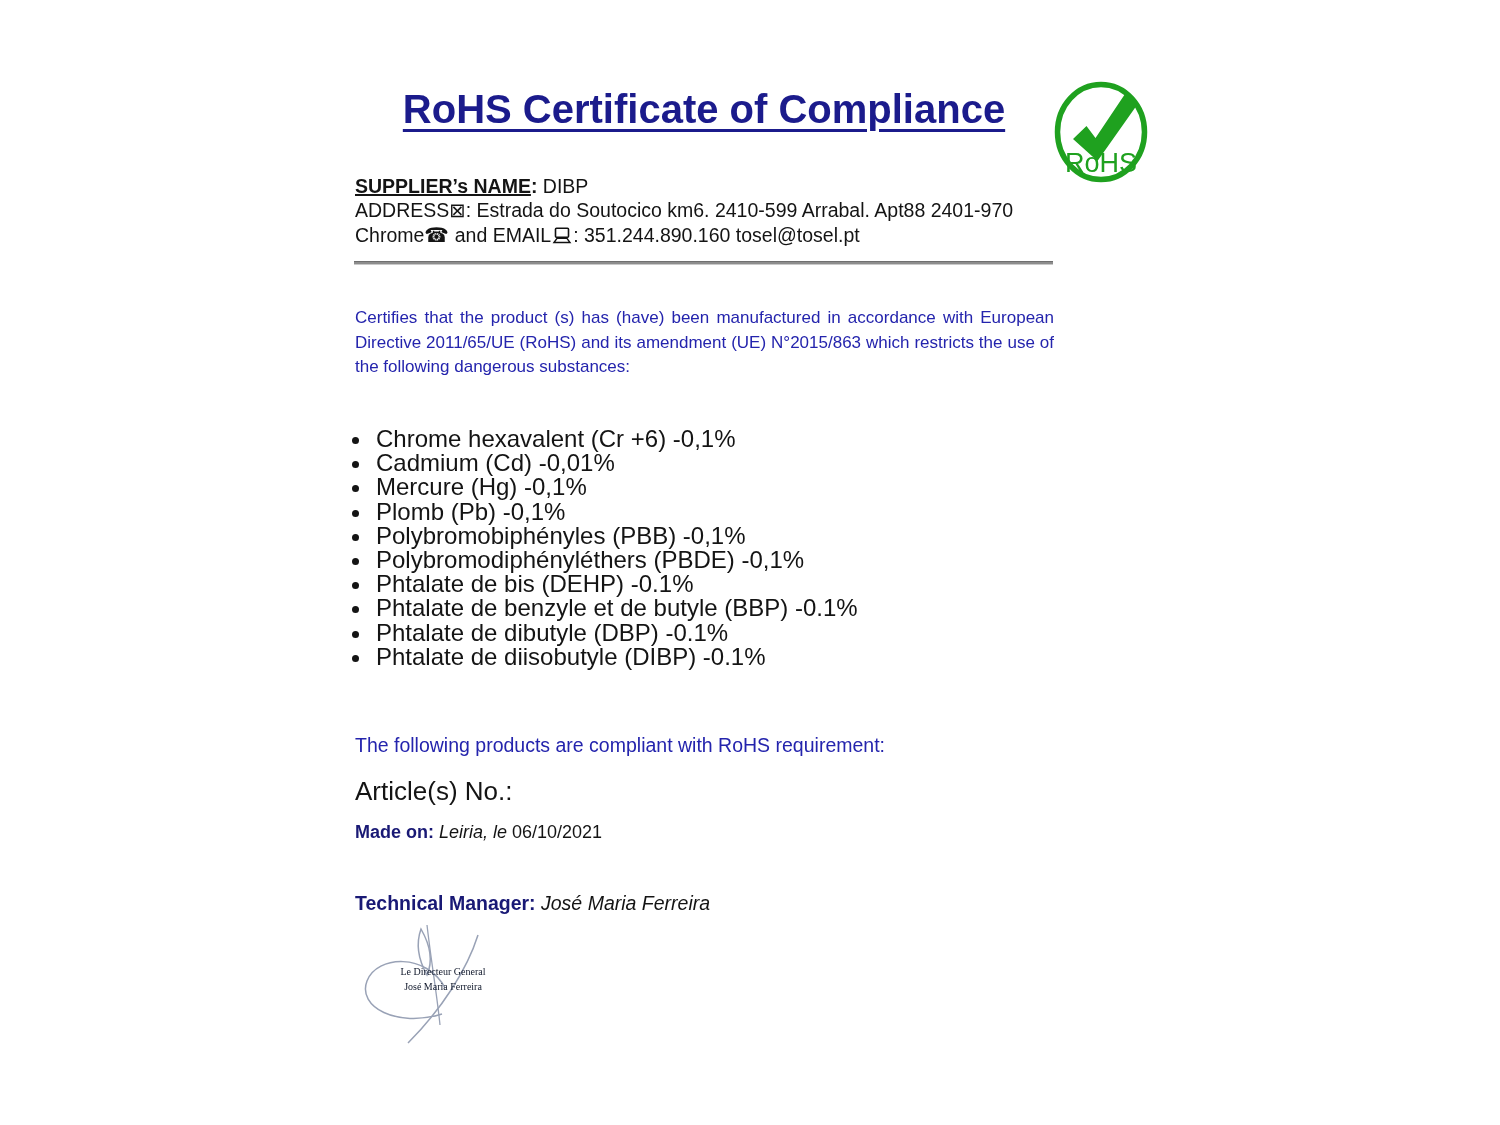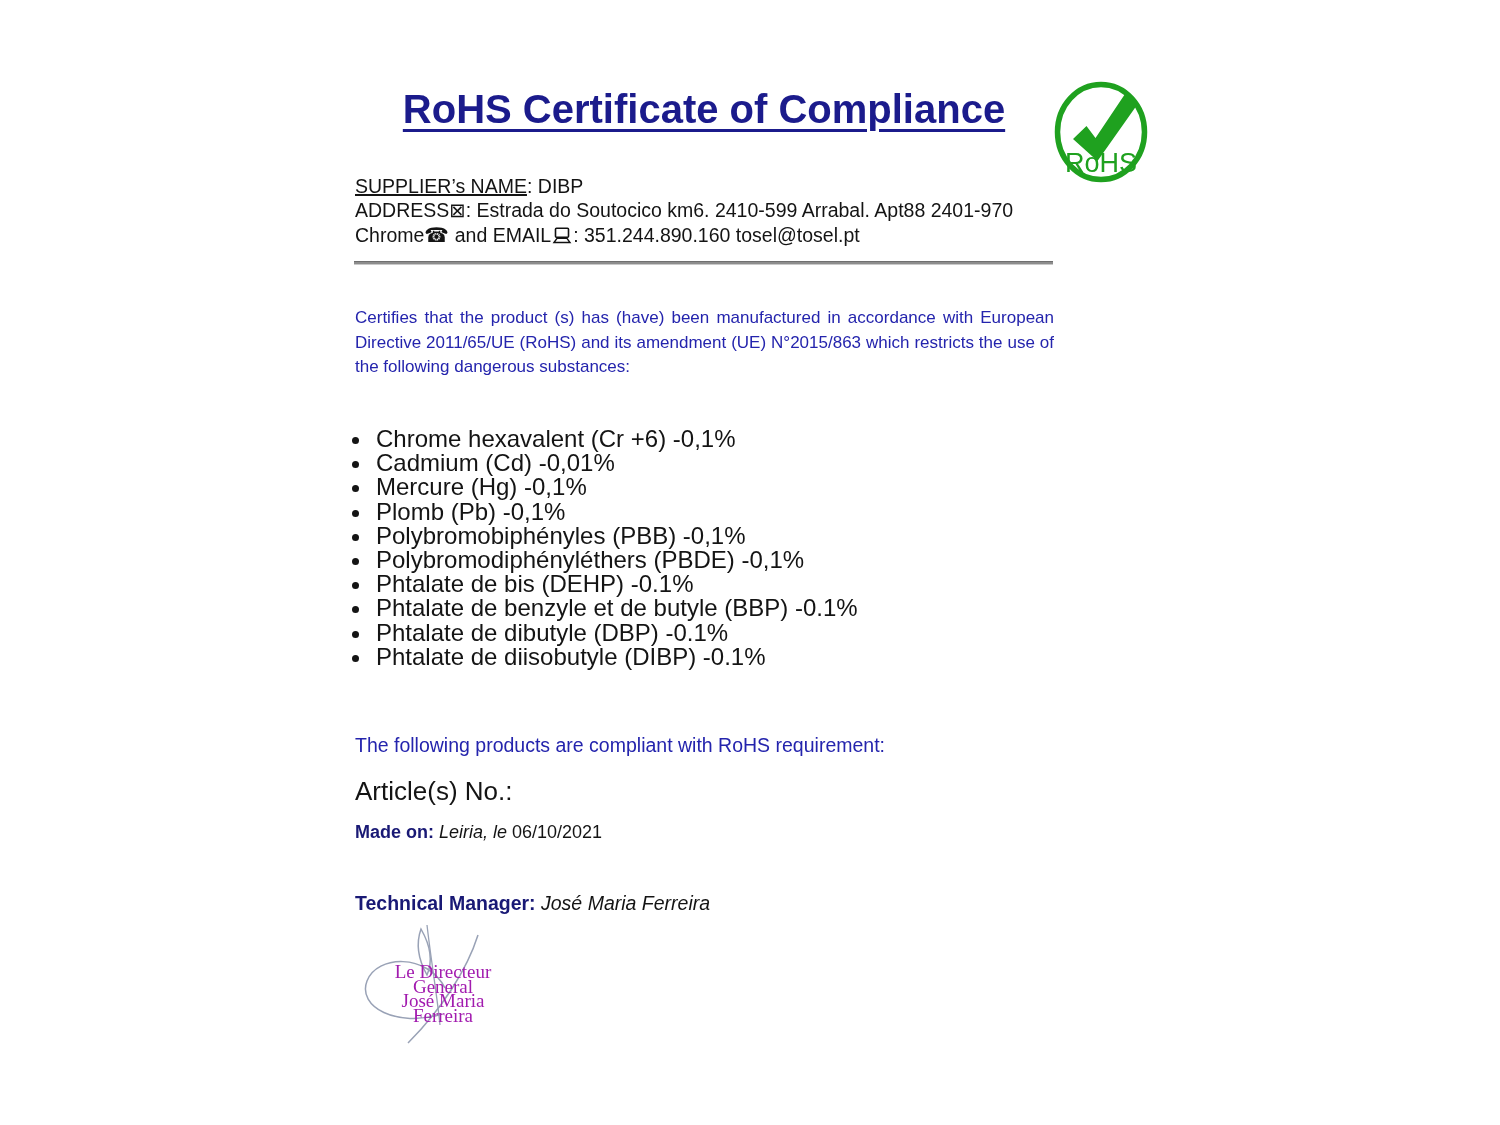--- a/index.html
+++ b/index.html
@@ -13,21 +13,21 @@
     position:absolute; left:355px; top:86px; width:698px;
     text-align:center; line-height:46px;
   }
   .title-wrap span {
     font-size:40px; font-weight:700; color:#1b1b8c;
     text-decoration:underline; text-decoration-thickness:3px; text-underline-offset:6px;
   }
   .logo { position:absolute; left:1052px; top:80px; width:98px; height:104px; }
 
   .supplier { position:absolute; left:355px; top:174px; font-size:19.5px; line-height:24px; color:#141414; }
-  .b { font-weight:400; }
+  .b { font-weight:700; }
   .u { text-decoration:underline; text-decoration-thickness:2px; }
   .glyph { font-family:"DejaVu Sans",sans-serif; }
   .computer-svg { vertical-align:-2px; margin:0 1px; }
   .phone-glyph { font-size:20px; }
 
   .rule {
     position:absolute; left:354px; top:261px; width:699px; height:4px;
     background:#8d8d8d; border-top:1px solid #6f6f6f; border-bottom:1px solid #c9c9c9;
   }
 
@@ -47,22 +47,22 @@
 
   .madeon  { position:absolute; left:355px; top:822px; font-size:18px; color:#141414; }
   .manager { position:absolute; left:355px; top:892px; font-size:19.5px; color:#141414; }
   .label-navy { color:#191975; font-weight:700; }
   .i { font-style:italic; }
 
   .signature { position:absolute; left:345px; top:915px; width:180px; height:140px; }
   .sig-svg { position:absolute; left:0; top:0; }
   .sig-text {
     position:absolute; left:30px; top:50px; width:136px; text-align:center;
-    font-family:"Liberation Serif","DejaVu Serif",serif; font-size:19px;
-    line-height:14.5px; color:#a21caf;
+    font-family:"Liberation Serif","DejaVu Serif",serif; font-size:10px;
+    line-height:14.5px; color:#0f172a;
   }
 </style>
 </head>
 <body>
 
 <div class="page">
 
   <div class="title-wrap">
     <span>RoHS Certificate of Compliance</span>
   </div>

